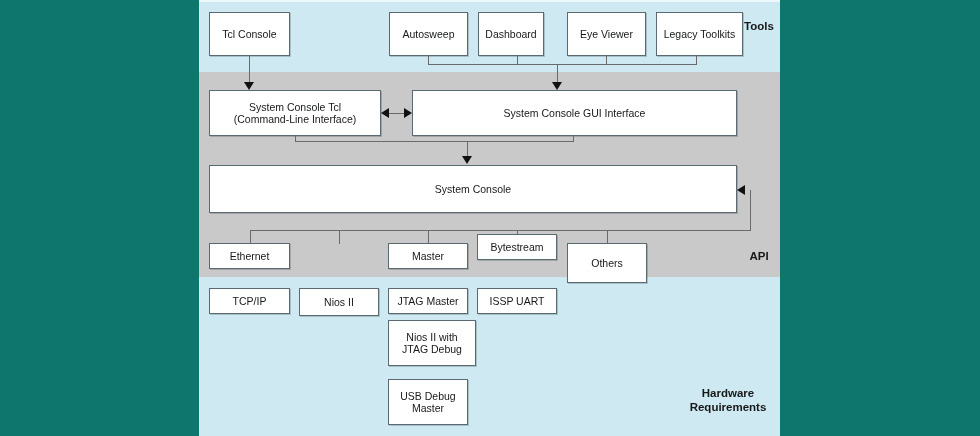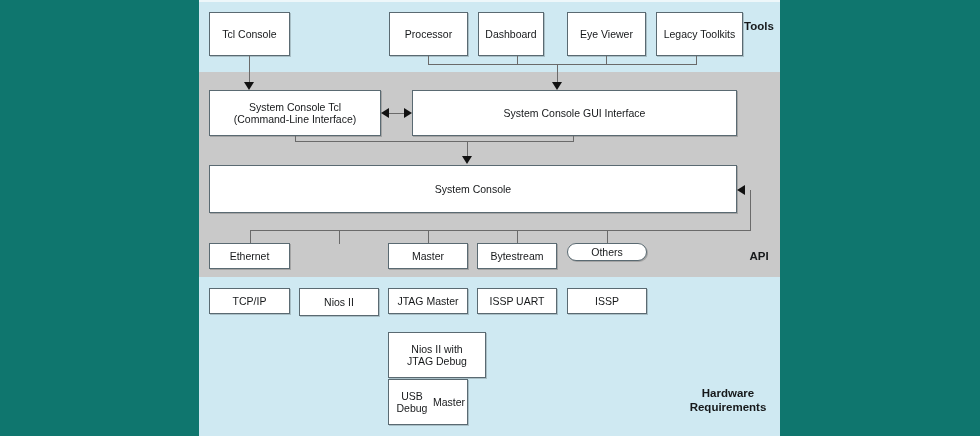--- a/index.html
+++ b/index.html
@@ -57,21 +57,21 @@
   <div class="band-label" style="left:742px;top:249px;width:34px;">API</div>
   <div class="band-label" style="left:676px;top:386px;width:104px;">
     <span>Hardware</span>
     <span>Requirements</span>
   </div>
 
   <div class="box" style="left:209px;top:12px;width:81px;height:44px;">
     <span>Tcl Console</span>
   </div>
   <div class="box" style="left:389px;top:12px;width:79px;height:44px;">
-    <span>Processor</span>
+    <span>Autosweep</span>
   </div>
   <div class="box" style="left:478px;top:12px;width:66px;height:44px;">
     <span>Dashboard</span>
   </div>
   <div class="box" style="left:567px;top:12px;width:79px;height:44px;">
     <span>Eye Viewer</span>
   </div>
   <div class="box" style="left:656px;top:12px;width:87px;height:44px;">
     <span>Legacy Toolkits</span>
   </div>
@@ -119,45 +119,42 @@
   <div class="ln vl" style="left:428px;top:230px;height:14px;"></div>
   <div class="ln vl" style="left:517px;top:230px;height:14px;"></div>
   <div class="ln vl" style="left:607px;top:230px;height:14px;"></div>
 
   <div class="box" style="left:209px;top:243px;width:81px;height:26px;">
     <span>Ethernet</span>
   </div>
   <div class="box" style="left:388px;top:243px;width:80px;height:26px;">
     <span>Master</span>
   </div>
-  <div class="box" style="left:477px;top:243px;width:80px;height:26px;">
+  <div class="box" style="left:477px;top:234px;width:80px;height:26px;">
     <span>Bytestream</span>
   </div>
-  <div class="box" style="left:567px;top:243px;width:80px;height:18px;border-radius:12px;">
+  <div class="box" style="left:567px;top:243px;width:80px;height:40px;">
     <span>Others</span>
   </div>
 
   <div class="box" style="left:209px;top:288px;width:81px;height:26px;">
     <span>TCP/IP</span>
   </div>
   <div class="box" style="left:299px;top:288px;width:80px;height:28px;">
     <span>Nios II</span>
   </div>
   <div class="box" style="left:388px;top:288px;width:80px;height:26px;">
     <span>JTAG Master</span>
   </div>
   <div class="box" style="left:477px;top:288px;width:80px;height:26px;">
     <span>ISSP UART</span>
   </div>
-  <div class="box" style="left:567px;top:288px;width:80px;height:26px;">
-    <span>ISSP</span>
-  </div>
 
-  <div class="box" style="left:388px;top:332px;width:98px;height:46px;flex-direction:column;">
+  <div class="box" style="left:388px;top:320px;width:88px;height:46px;flex-direction:column;">
     <span>Nios II with</span>
     <span>JTAG Debug</span>
   </div>
-  <div class="box" style="left:388px;top:379px;width:80px;height:46px;">
+  <div class="box" style="left:388px;top:379px;width:80px;height:46px;flex-direction:column;">
     <span>USB Debug</span>
     <span>Master</span>
   </div>
 
 </div>
 
 </body></html>

